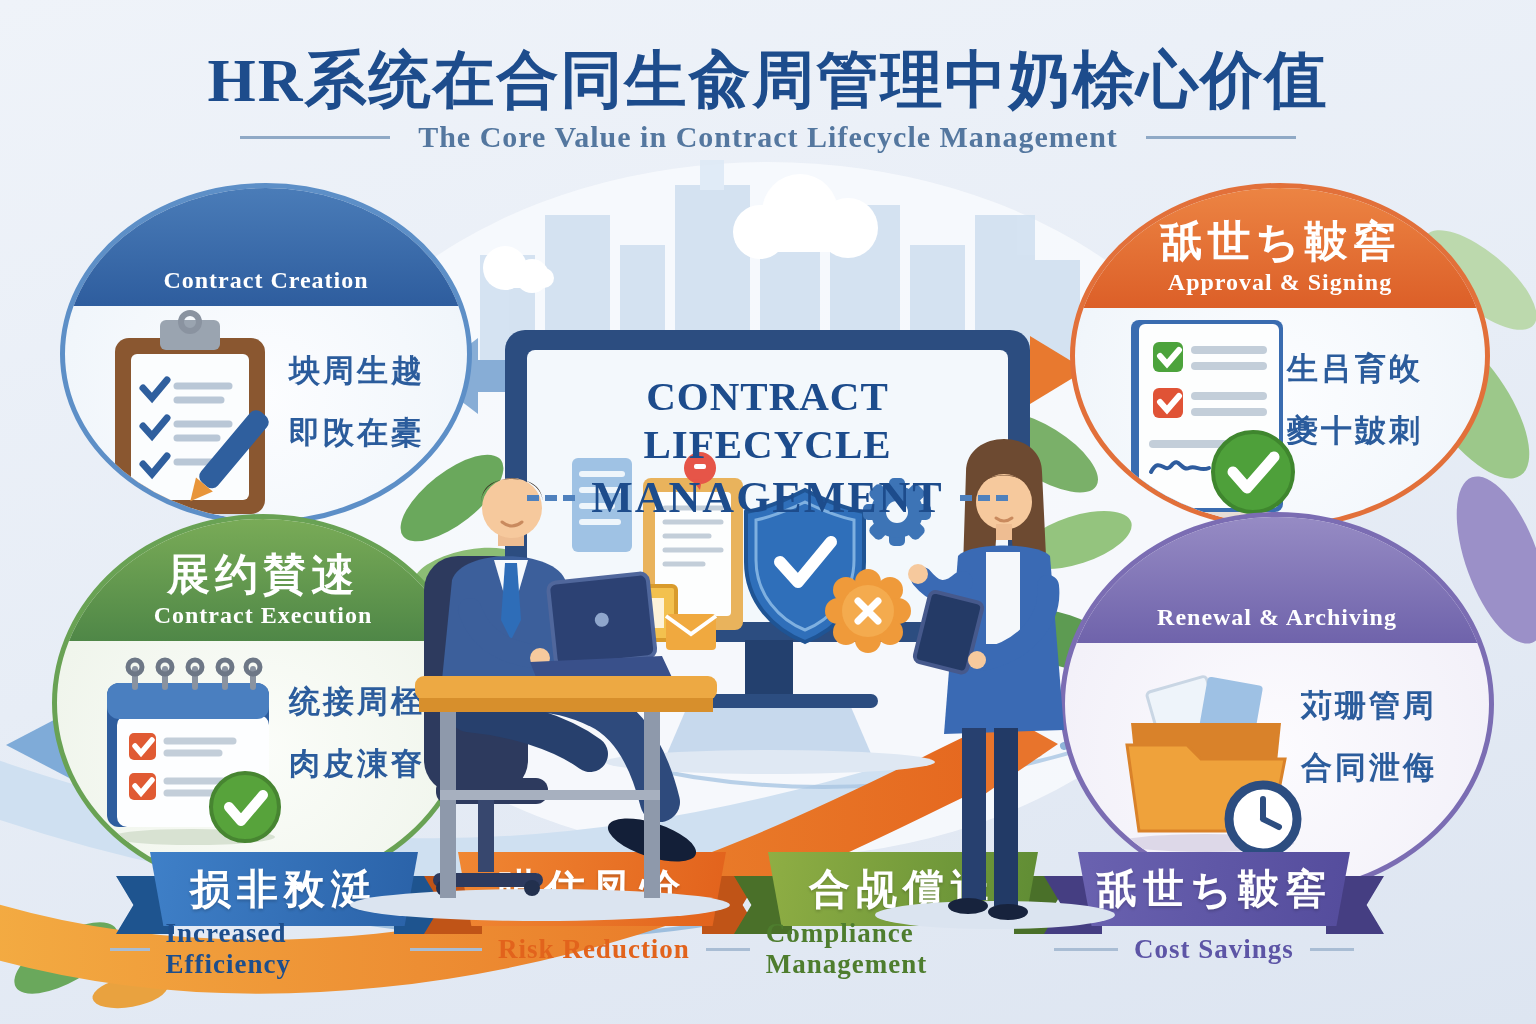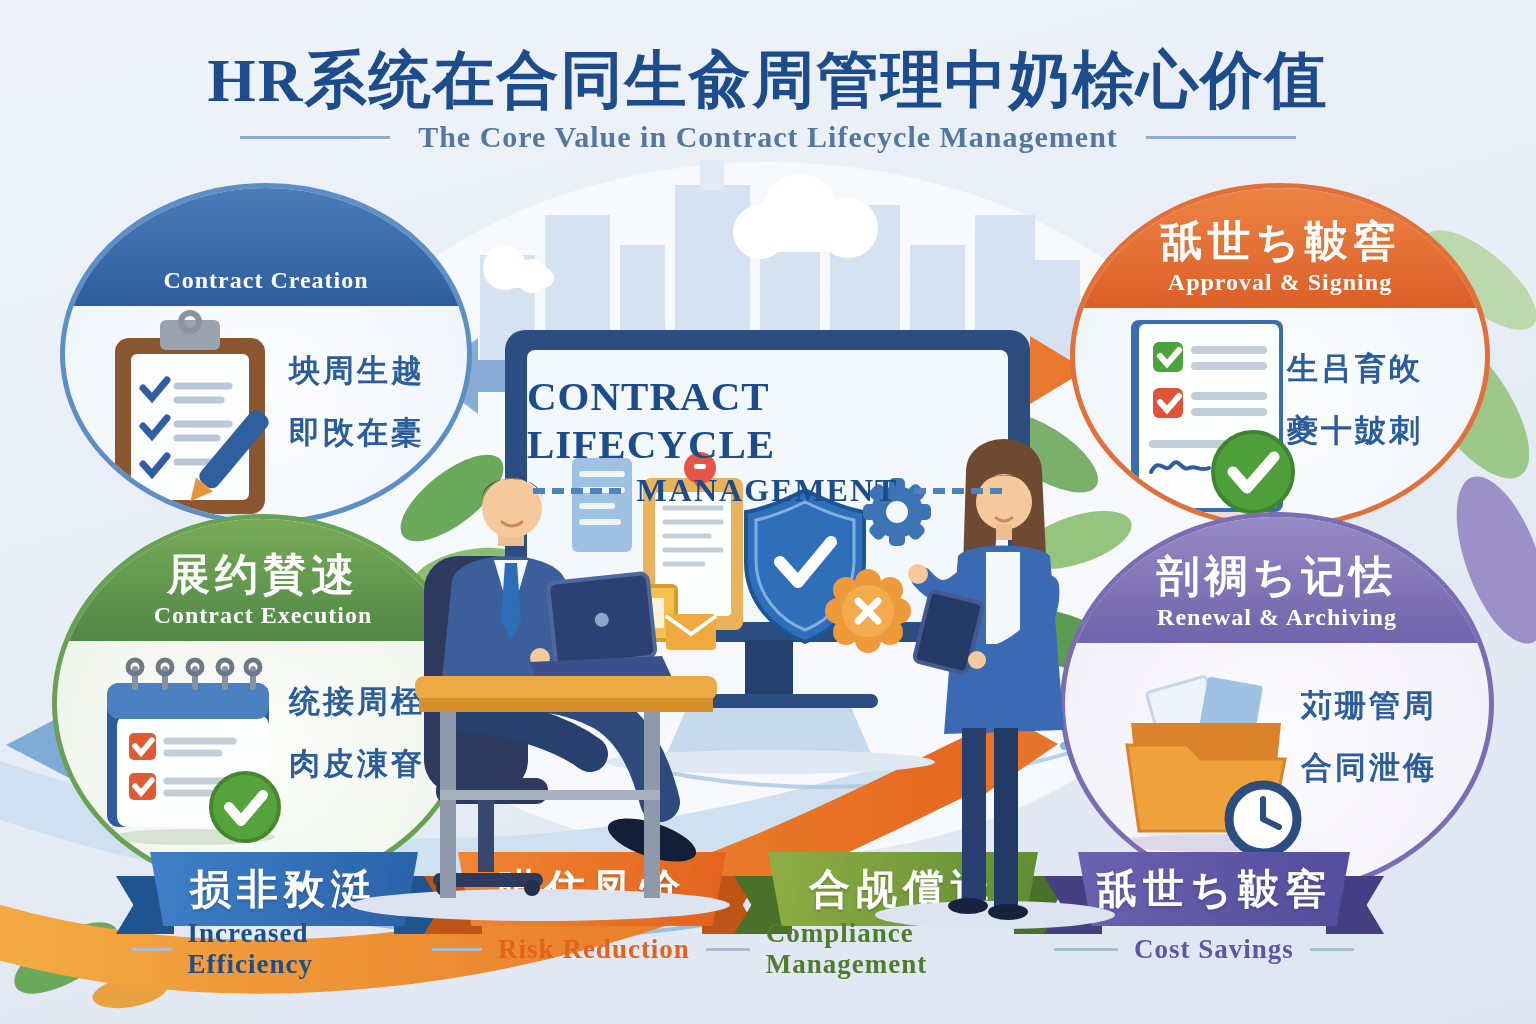--- a/index.html
+++ b/index.html
@@ -12,24 +12,24 @@
   .fg{z-index:2;}
 
   .title{position:absolute;z-index:3;top:38px;left:0;width:100%;text-align:center;
     font-size:62px;font-weight:800;color:#1d4c8c;letter-spacing:2px;}
   .subtitle-row{position:absolute;z-index:3;top:120px;left:0;width:100%;
     display:flex;align-items:center;justify-content:center;gap:28px;}
   .subline{width:150px;height:3px;background:#8fa9c6;}
   .subtitle{font-size:30px;font-weight:700;color:#54779f;letter-spacing:1px;}
 
   
-  .screen-text{position:absolute;z-index:3;left:527px;top:372px;width:481px;color:#1d4c8c;}
+  .screen-text{position:absolute;z-index:3;left:527px;top:372px;width:481px;text-align:center;color:#1d4c8c;}
   .screen-line1{font-size:41px;font-weight:800;letter-spacing:1px;}
   .screen-line2-row{margin-top:4px;display:flex;align-items:center;justify-content:center;gap:16px;
-    font-size:32px;font-weight:800;letter-spacing:2px;}
+    font-size:44px;font-weight:800;letter-spacing:2px;}
   .dash{width:88px;height:0;border-top:6px dashed #4f81bd;}
 
   
   .bubble{position:absolute;z-index:1;border-radius:50%;overflow:hidden;
     background:radial-gradient(circle at 50% 62%,#fcfdff 0%,#f1f6fb 70%,#e9f0f8 100%);}
   .bubble-header{position:absolute;left:0;right:0;top:0;display:flex;flex-direction:column;
     align-items:center;justify-content:flex-end;color:#ffffff;}
   .bh-zh{font-size:43px;font-weight:800;letter-spacing:5px;line-height:1;}
   .bh-en{font-size:24px;font-weight:700;margin:6px 0 12px 0;letter-spacing:1px;}
   .bubble-body{position:absolute;font-weight:800;color:#2b5c9c;font-size:31px;
@@ -69,21 +69,21 @@
   .ribbon-3{left:768px;width:270px;}
   .ribbon-3 .ribbon-main{background:linear-gradient(100deg,#8fae44,#5f8c34);}
   .ribbon-3 .ribbon-wing{background:#4a7029;}
   .ribbon-4{left:1078px;width:272px;}
   .ribbon-4 .ribbon-main{background:linear-gradient(100deg,#6a62b0,#544c9c);}
   .ribbon-4 .ribbon-wing{background:#453e82;}
 
   .ribbon-caption{position:absolute;z-index:1;top:928px;height:42px;display:flex;align-items:center;
     justify-content:center;gap:16px;font-weight:800;font-size:27px;letter-spacing:1px;}
   .capline{width:44px;height:3px;background:#a9bdd4;}
-  .cap-1{left:132px;width:340px;color:#1d4e8c;}
+  .cap-1{left:110px;width:340px;color:#1d4e8c;}
   .cap-2{left:424px;width:340px;color:#e2631c;}
   .cap-3{left:712px;width:380px;color:#4e7d2e;}
   .cap-4{left:1044px;width:340px;color:#5d55a6;}
 </style>
 </head>
 <body>
 
 <div class="canvas">
 
   <svg class="scene" width="1536" height="1024" viewBox="0 0 1536 1024">
@@ -269,21 +269,20 @@
       <path d="M136 156 l12 14 l22 -26" stroke="#fff" stroke-width="10" fill="none" stroke-linecap="round" stroke-linejoin="round"></path>
     </svg>
     <div class="bubble-body body-bl">
       <div>统接周桎</div>
       <div>肉皮涷眘</div>
     </div>
   </div>
 
   <div class="bubble bubble-br">
     <div class="bubble-header">
-      <div class="bh-zh">剖裯ち记怯</div>
       <div class="bh-en">Renewal &amp; Archiving</div>
     </div>
     <svg class="bubble-icon" style="left:36px;top:136px;" width="215" height="200" viewBox="0 0 215 200">
       <ellipse cx="105" cy="190" rx="88" ry="9" fill="#ddd8e8"></ellipse>
       <g transform="rotate(-16 85 70)">
           <rect x="55" y="30" width="62" height="84" rx="4" fill="#eef4fa" stroke="#c9d6e4" stroke-width="3"></rect>
         </g>
       <g transform="rotate(10 130 66)">
           <rect x="100" y="28" width="56" height="78" rx="4" fill="#9ec1e4"></rect>
         </g>

